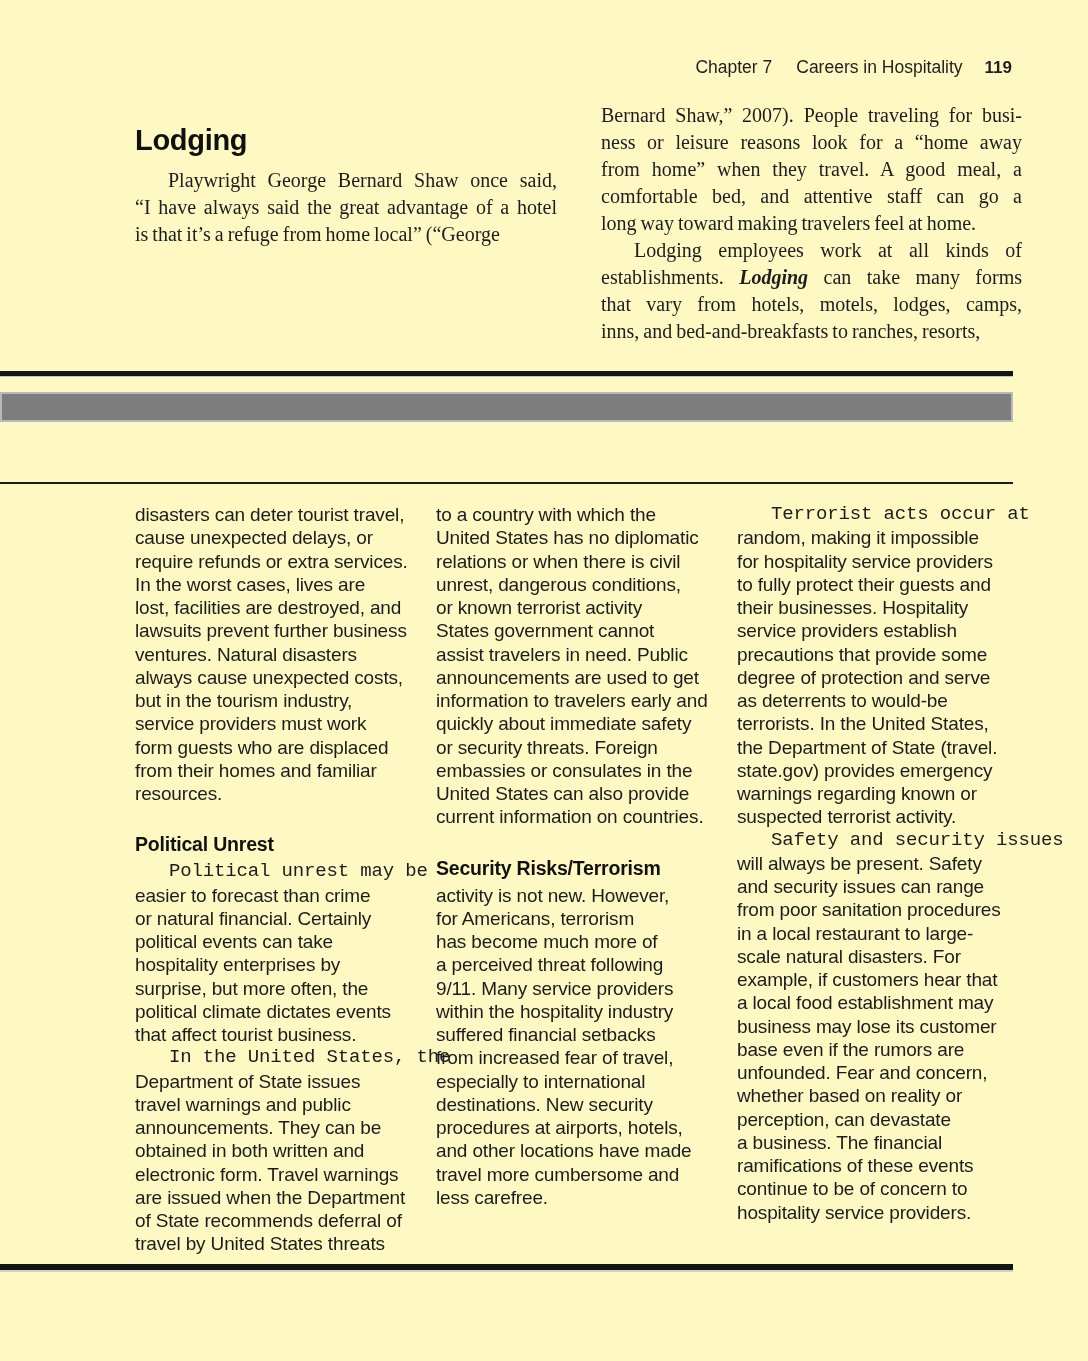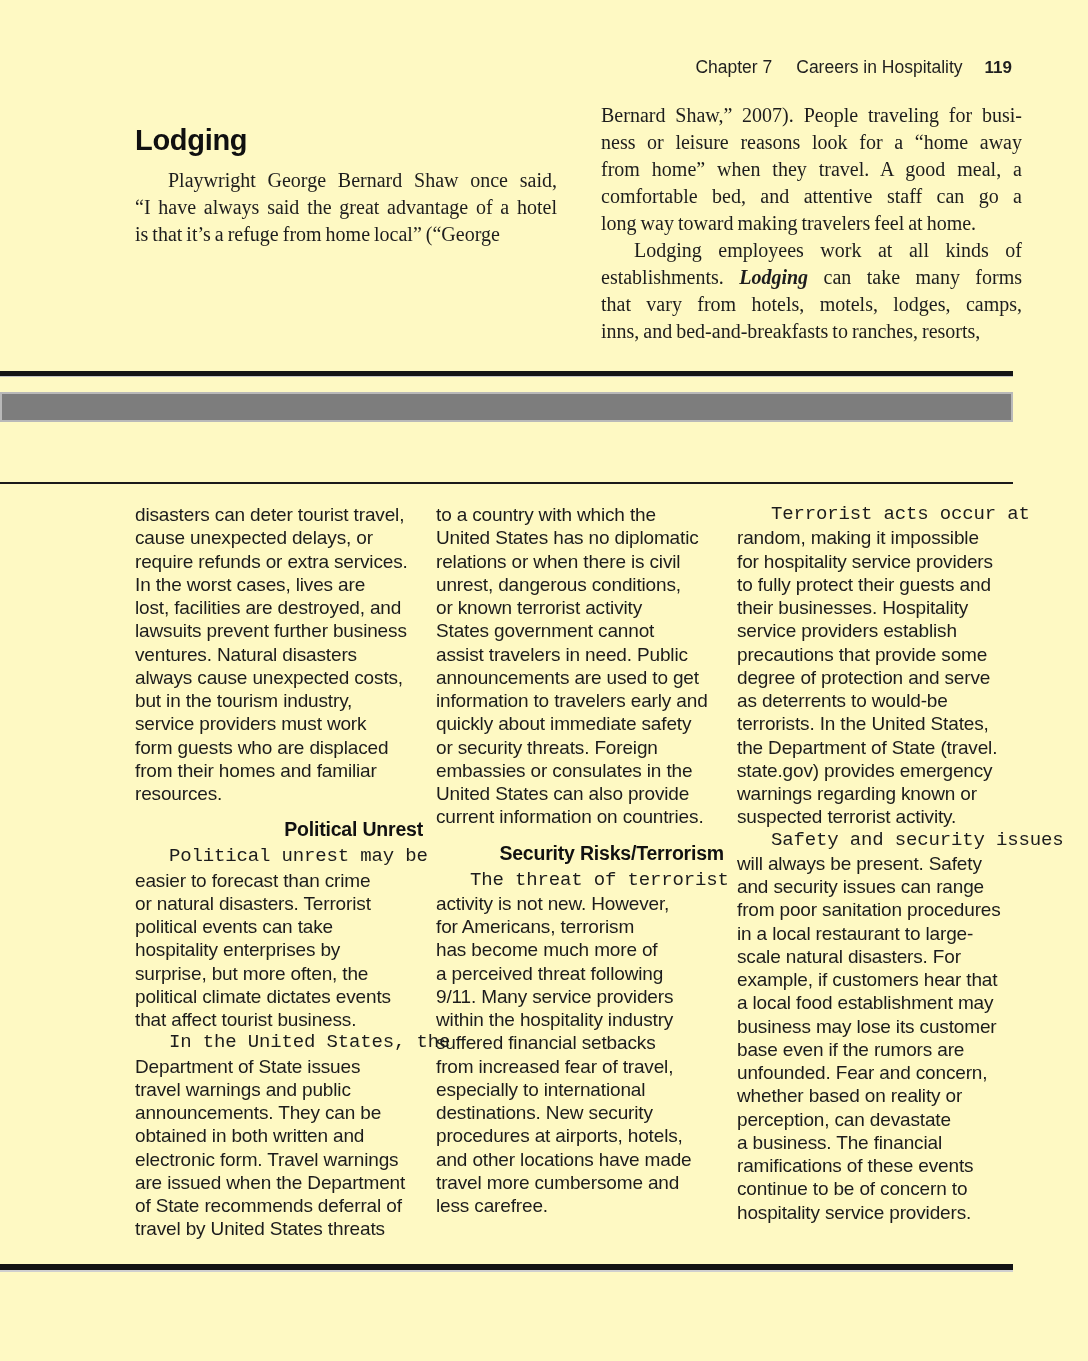--- a/index.html
+++ b/index.html
@@ -44,23 +44,23 @@
   .feat-col{
     position:absolute;top:503px;width:288px;
     font-family:"Liberation Sans","DejaVu Sans",sans-serif;
     font-size:19px;line-height:23.25px;letter-spacing:-0.15px;
     color:#1c1c1c;
   }
   .feat-1{left:135px;} .feat-2{left:436px;} .feat-3{left:737px;}
   .feat-col .ln{white-space:nowrap;}
   .feat-col .indent{text-indent:34px;font-family:Liberation Mono, monospace;}
   h3.feat-head{
-    font-size:19.5px;line-height:23px;margin:13px 0 4px 0;
-    font-family:"Liberation Sans","DejaVu Sans",sans-serif;
-    color:#111;letter-spacing:-0.2px;text-align:right;
+    font-size:19.5px;line-height:23px;margin:28px 0 4px 0;
+    font-family:"Liberation Sans","DejaVu Sans",sans-serif;
+    color:#111;letter-spacing:-0.2px;
   }
 </style>
 </head>
 <body>
 
 <div class="page">
 
   <div class="pagehead">
     <span>Chapter 7</span>
     <span>Careers in Hospitality</span>
@@ -109,21 +109,21 @@
         <div class="ln"><span>but in the tourism industry,</span></div>
         <div class="ln"><span>service providers must work</span></div>
         <div class="ln"><span>form guests who are displaced</span></div>
         <div class="ln"><span>from their homes and familiar</span></div>
         <div class="ln"><span>resources.</span></div>
       </div>
     <h3 class="feat-head">Political Unrest</h3>
     <div class="para">
         <div class="ln indent"><span>Political unrest may be</span></div>
         <div class="ln"><span>easier to forecast than crime</span></div>
-        <div class="ln"><span>or natural disasters. Terrorist</span></div>
+        <div class="ln"><span>or natural financial. Certainly</span></div>
         <div class="ln"><span>political events can take</span></div>
         <div class="ln"><span>hospitality enterprises by</span></div>
         <div class="ln"><span>surprise, but more often, the</span></div>
         <div class="ln"><span>political climate dictates events</span></div>
         <div class="ln"><span>that affect tourist business.</span></div>
       </div>
     <div class="para">
         <div class="ln indent"><span>In the United States, the</span></div>
         <div class="ln"><span>Department of State issues</span></div>
         <div class="ln"><span>travel warnings and public</span></div>
@@ -148,21 +148,20 @@
         <div class="ln"><span>announcements are used to get</span></div>
         <div class="ln"><span>information to travelers early and</span></div>
         <div class="ln"><span>quickly about immediate safety</span></div>
         <div class="ln"><span>or security threats. Foreign</span></div>
         <div class="ln"><span>embassies or consulates in the</span></div>
         <div class="ln"><span>United States can also provide</span></div>
         <div class="ln"><span>current information on countries.</span></div>
       </div>
     <h3 class="feat-head">Security Risks/Terrorism</h3>
     <div class="para">
-        <div class="ln indent"><span>The threat of terrorist</span></div>
         <div class="ln"><span>activity is not new. However,</span></div>
         <div class="ln"><span>for Americans, terrorism</span></div>
         <div class="ln"><span>has become much more of</span></div>
         <div class="ln"><span>a perceived threat following</span></div>
         <div class="ln"><span>9/11. Many service providers</span></div>
         <div class="ln"><span>within the hospitality industry</span></div>
         <div class="ln"><span>suffered financial setbacks</span></div>
         <div class="ln"><span>from increased fear of travel,</span></div>
         <div class="ln"><span>especially to international</span></div>
         <div class="ln"><span>destinations. New security</span></div>

